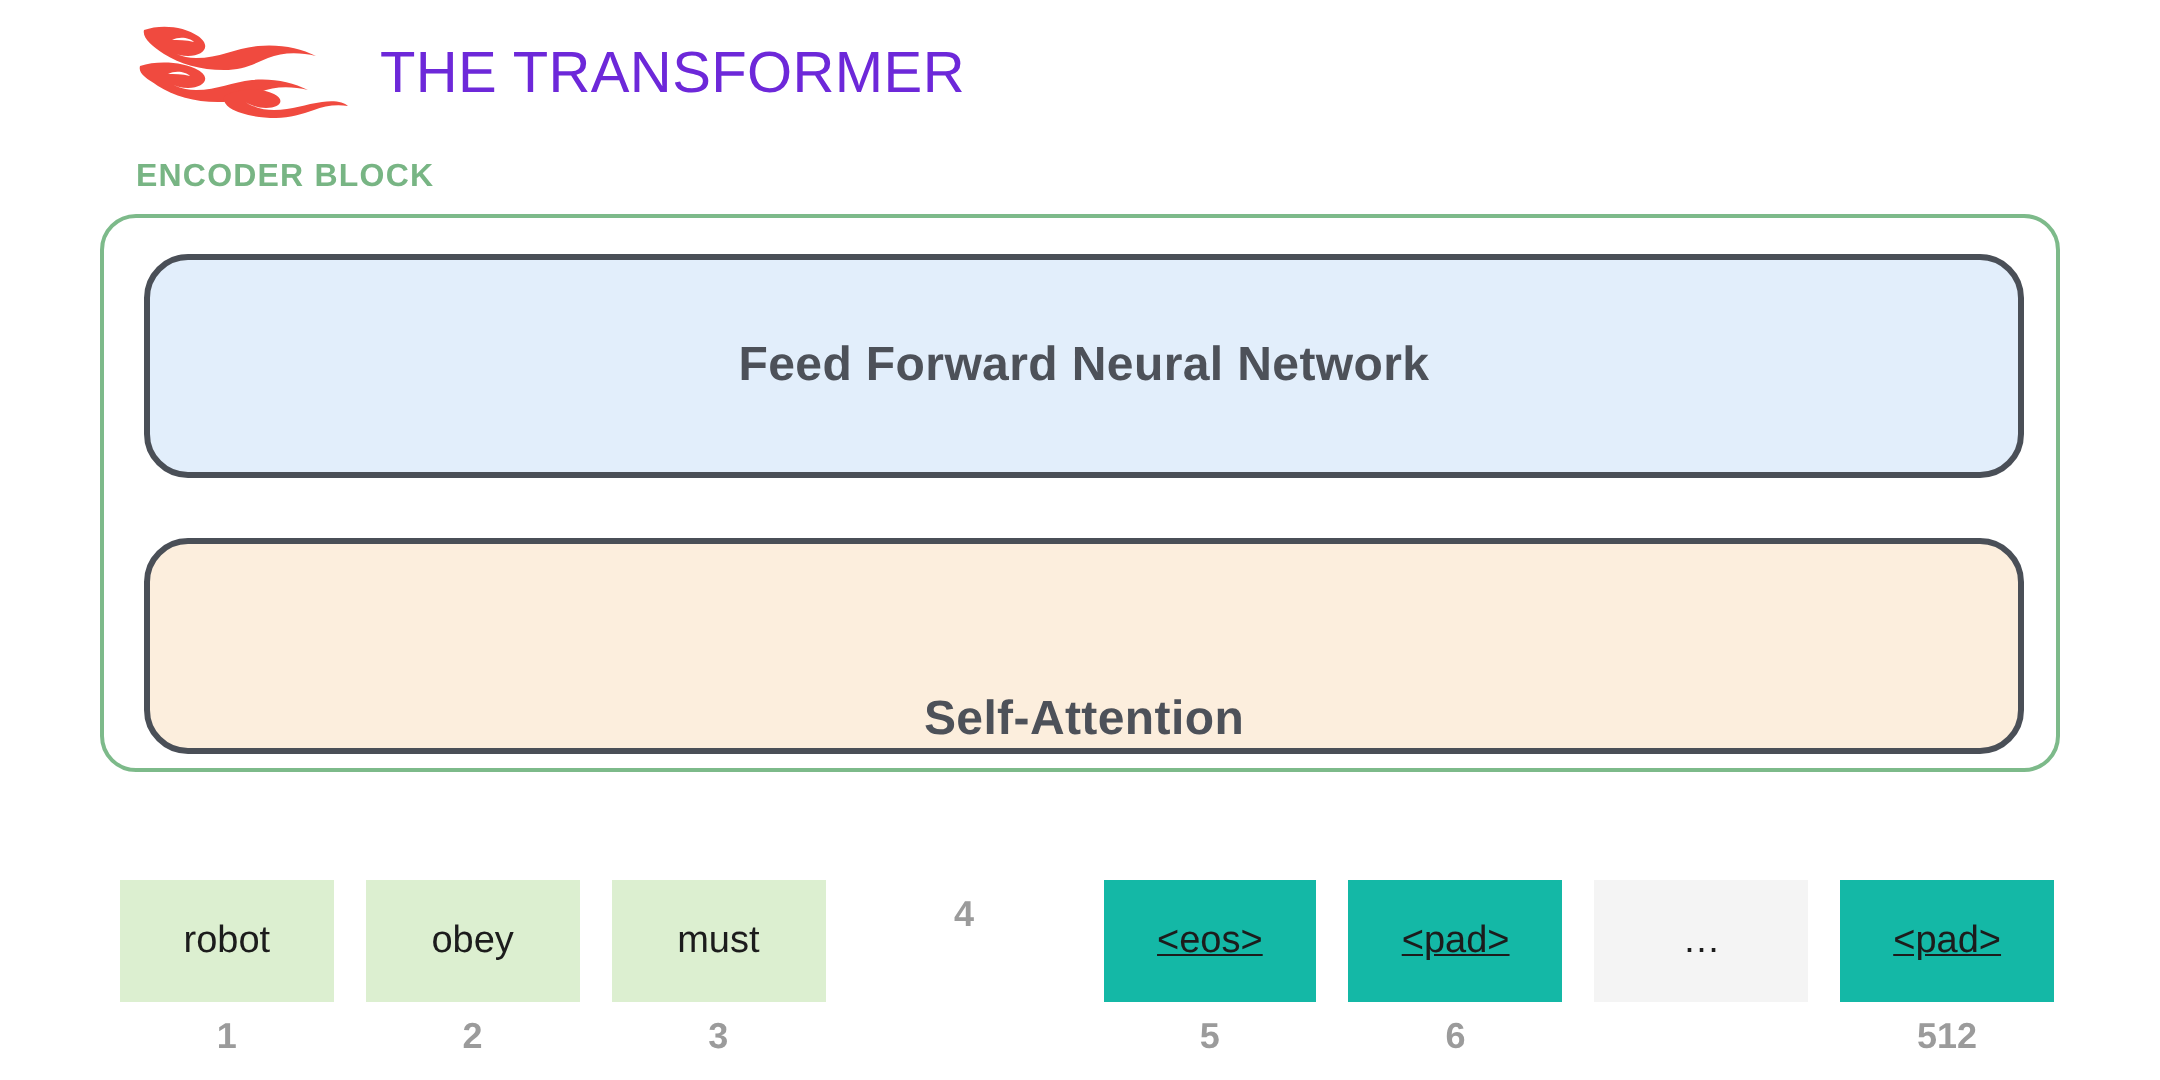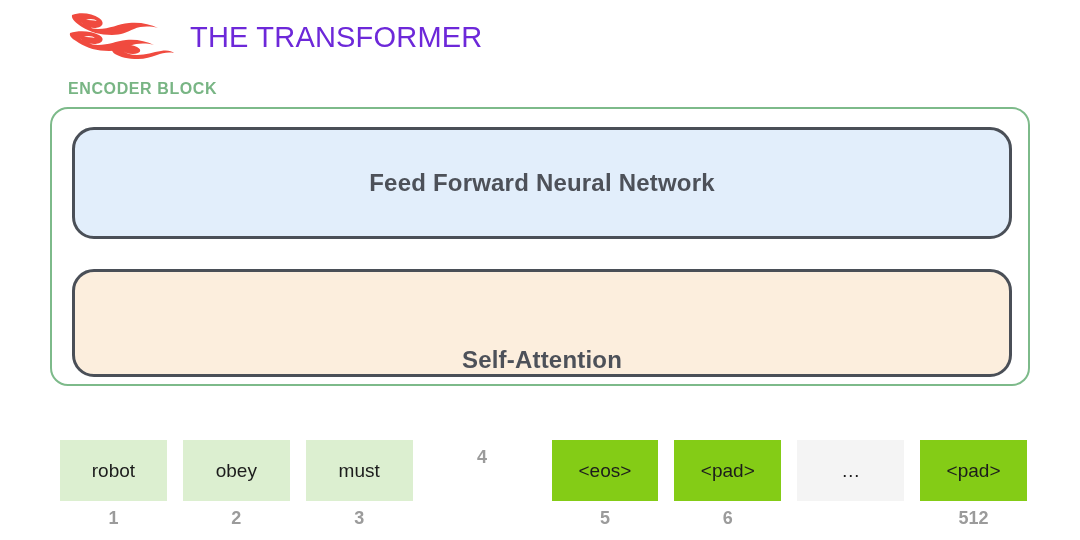--- a/index.html
+++ b/index.html
@@ -115,21 +115,21 @@
   .token-cell {
     height: 61px;
     display: flex;
     align-items: center;
     justify-content: center;
     font-size: 19px;
     color: #1c1c1c;
     font-family: "Liberation Sans", sans-serif;
   }
   .token-cell.green { background: #dcefd0; }
-  .token-cell.gray  { background: #84cc16; }
+  .token-cell.gray  { background: #14b8a6; text-decoration: underline; }
   .token-cell.faint { background: #f4f4f4; }
   .token-index {
     height: 34px;
     display: flex;
     align-items: center;
     justify-content: center;
     font-size: 18px;
     font-weight: bold;
     color: #9b9b9b;
   }

